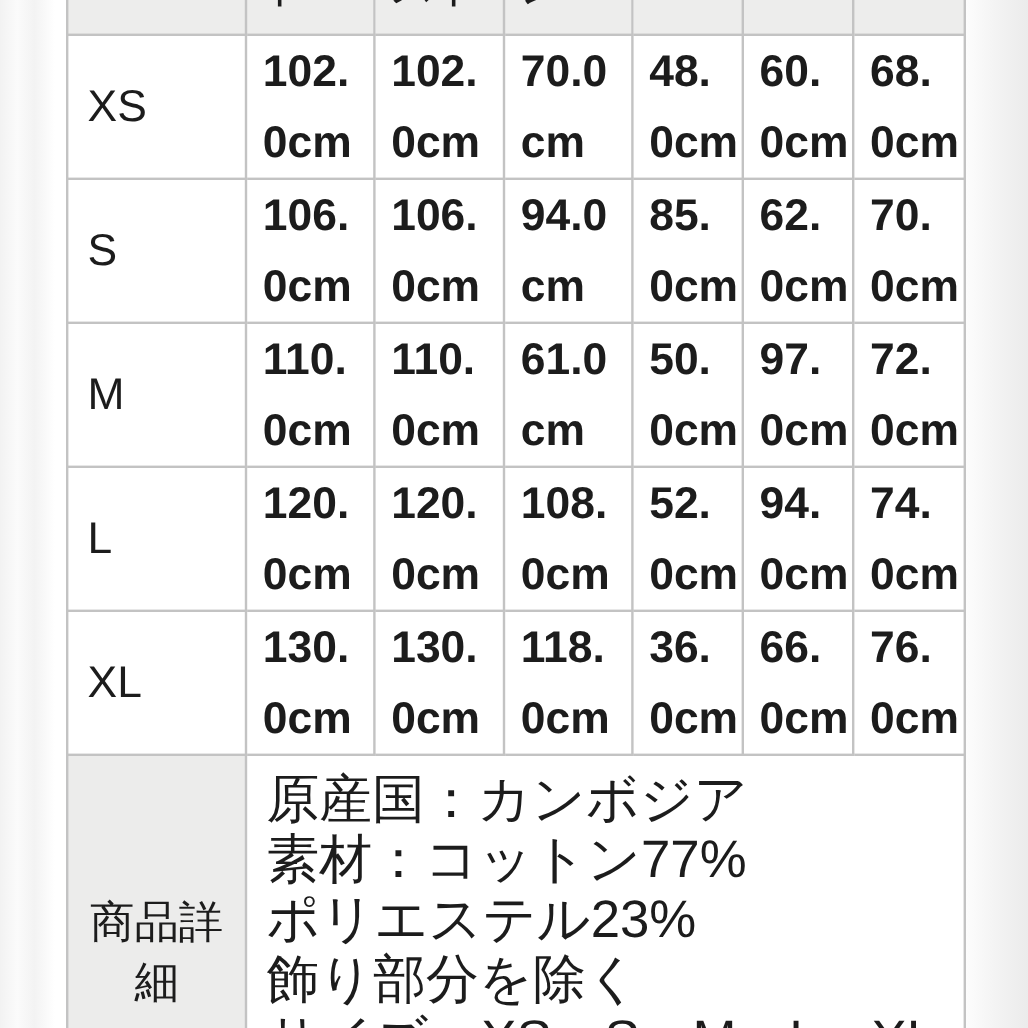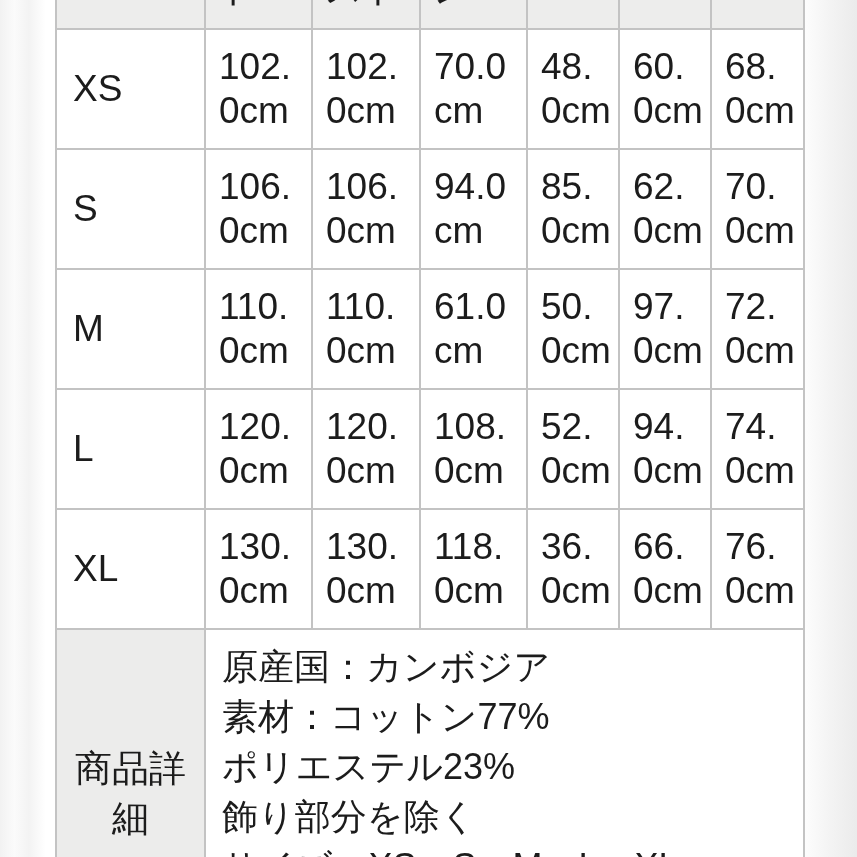--- a/index.html
+++ b/index.html
@@ -20,29 +20,29 @@
   
   tr.hdr { height:76px; }
   tr.hdr th { background:#ededec; vertical-align:bottom; text-align:left;
     padding:0 0 14px 12px; font-weight:normal; font-size:37px; color:#1c1c1c;
     overflow:hidden; white-space:nowrap; }
 
   tr.r0 { height:118px; }
   tr.body-row { height:120px; }
   td.size-cell { background:#ffffff; font-size:37px; padding-left:16px;
     vertical-align:middle; text-align:left; }
-  td.val-cell { background:#ffffff; font-size:37px; line-height:44px;
-    padding-left:13px; vertical-align:middle; text-align:left; white-space:pre-line; }
+  td.val-cell { background:#ffffff; font-size:37px; line-height:59px;
+    padding-left:13px; vertical-align:middle; text-align:left; white-space:pre-line;font-weight:bold; }
 
   tr.details { height:330px; }
   td.details-label { background:#ececeb; text-align:center; vertical-align:middle;
     font-size:37px; line-height:50px; padding:0 14px; }
   td.details-content { background:#ffffff; vertical-align:top;
     padding:12px 10px 0 16px; }
-  .detail-line { font-size:36px; line-height:50px; white-space:nowrap; }
+  .detail-line { font-size:44px; line-height:50px; white-space:nowrap; }
 </style>
 </head>
 <body>
 
 <div id="page">
   <div class="left-edge"></div>
   <div class="right-margin"></div>
 
   <table class="size-table">
     <colgroup>

